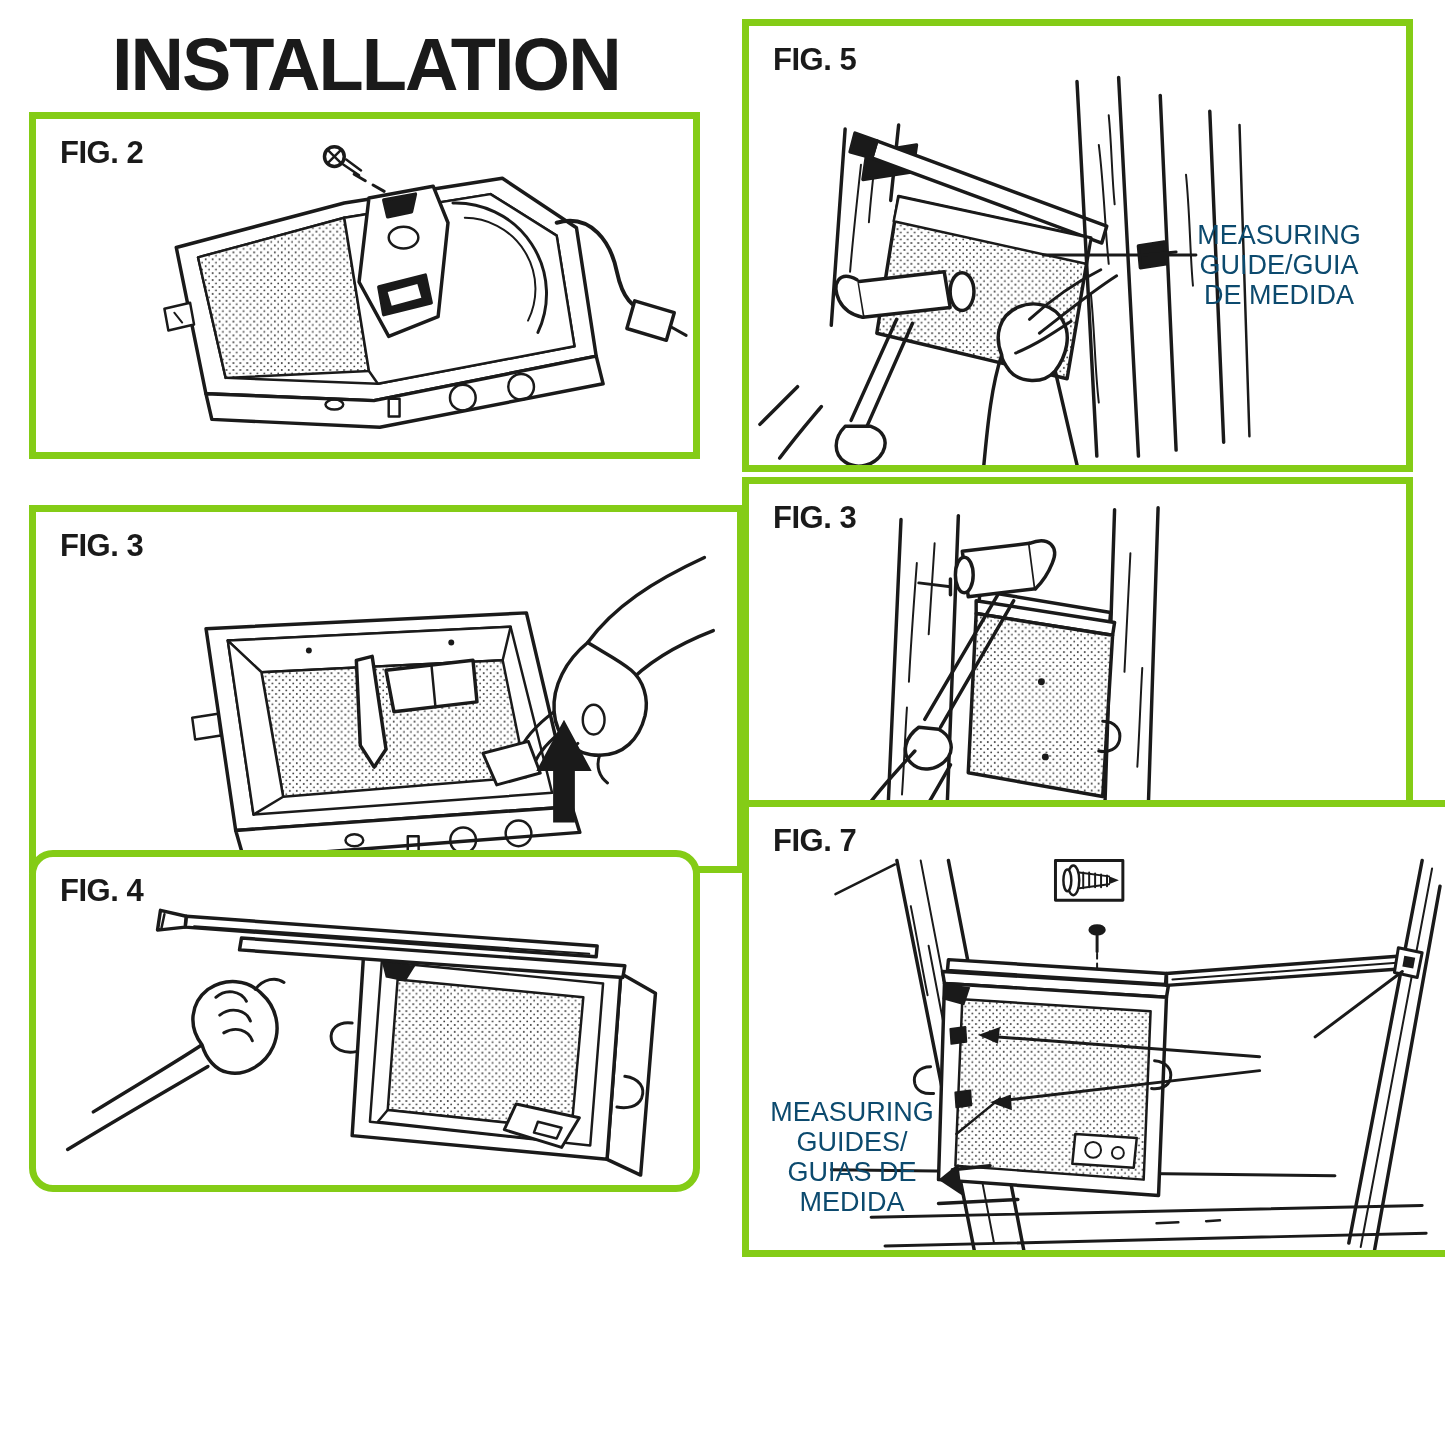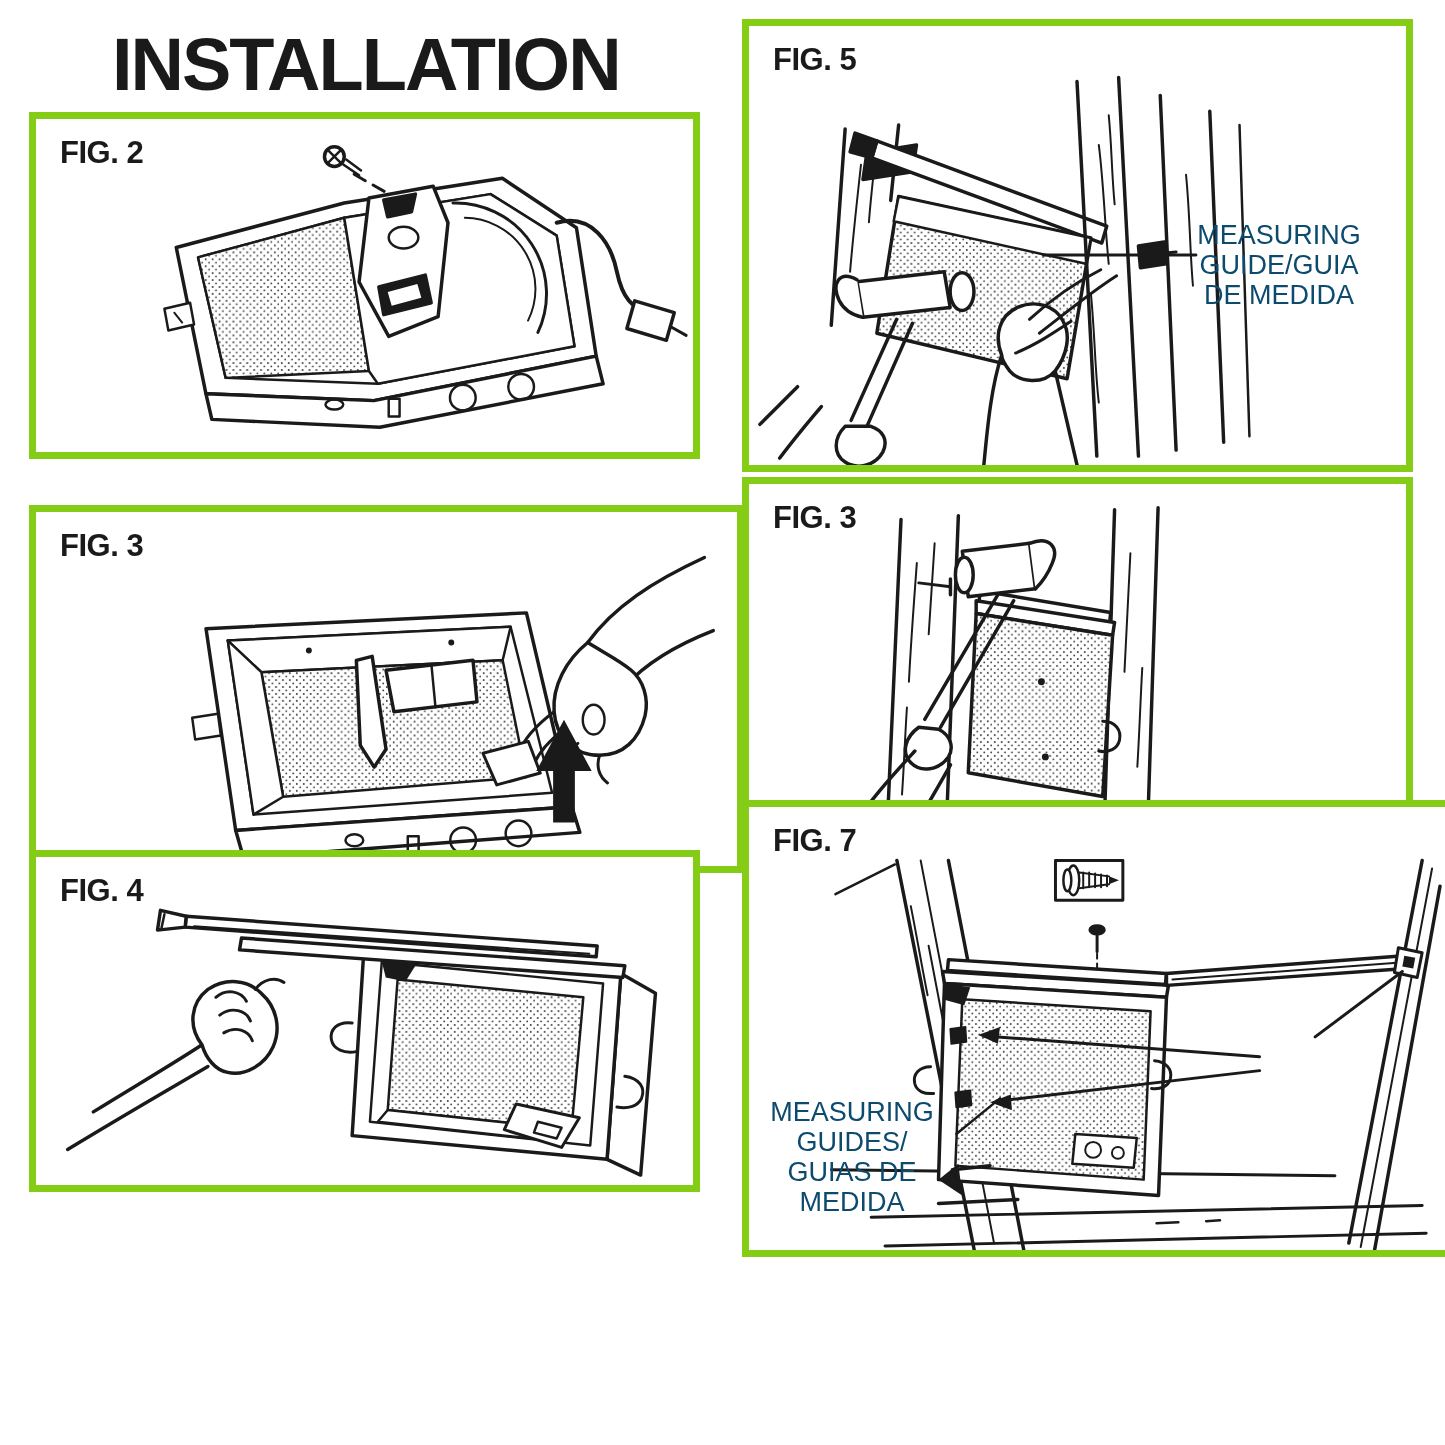--- a/index.html
+++ b/index.html
@@ -9,21 +9,21 @@
   .title { position:absolute; left:112px; top:22px; font-size:74px; font-weight:bold;
            letter-spacing:-2px; white-space:nowrap; color:#1a1a1a; }
   .panel { position:absolute; border:7px solid #84cc16; background:#fff; }
   .fig-label { position:absolute; left:24px; top:16px; font-size:31px; font-weight:bold;
                letter-spacing:-0.5px; z-index:3; }
   .art { position:absolute; left:0; top:0; width:100%; height:100%; display:block; }
   .anno { position:absolute; font-size:27px; line-height:30px; text-align:center;
           white-space:nowrap; z-index:4; color:#0c4a6e; }
   .p2 { left:29px;  top:112px; width:671px; height:347px; }
   .p3 { left:29px;  top:477px; width:715px; height:368px;margin-top:28px; }
-  .p4 { left:29px;  top:850px; width:671px; height:342px; }
+  .p4 { left:29px;  top:850px; width:671px; height:342px;border-radius:24px; }
   .p5 { left:742px; top:19px;  width:671px; height:453px; }
   .p6 { left:742px; top:477px; width:671px; height:366px; }
   .p7 { left:742px; top:800px; width:731px; height:457px; }
   svg { stroke-linecap:round; stroke-linejoin:round; }
 </style>
 </head>
 <body>
 
 <div class="page">
 

